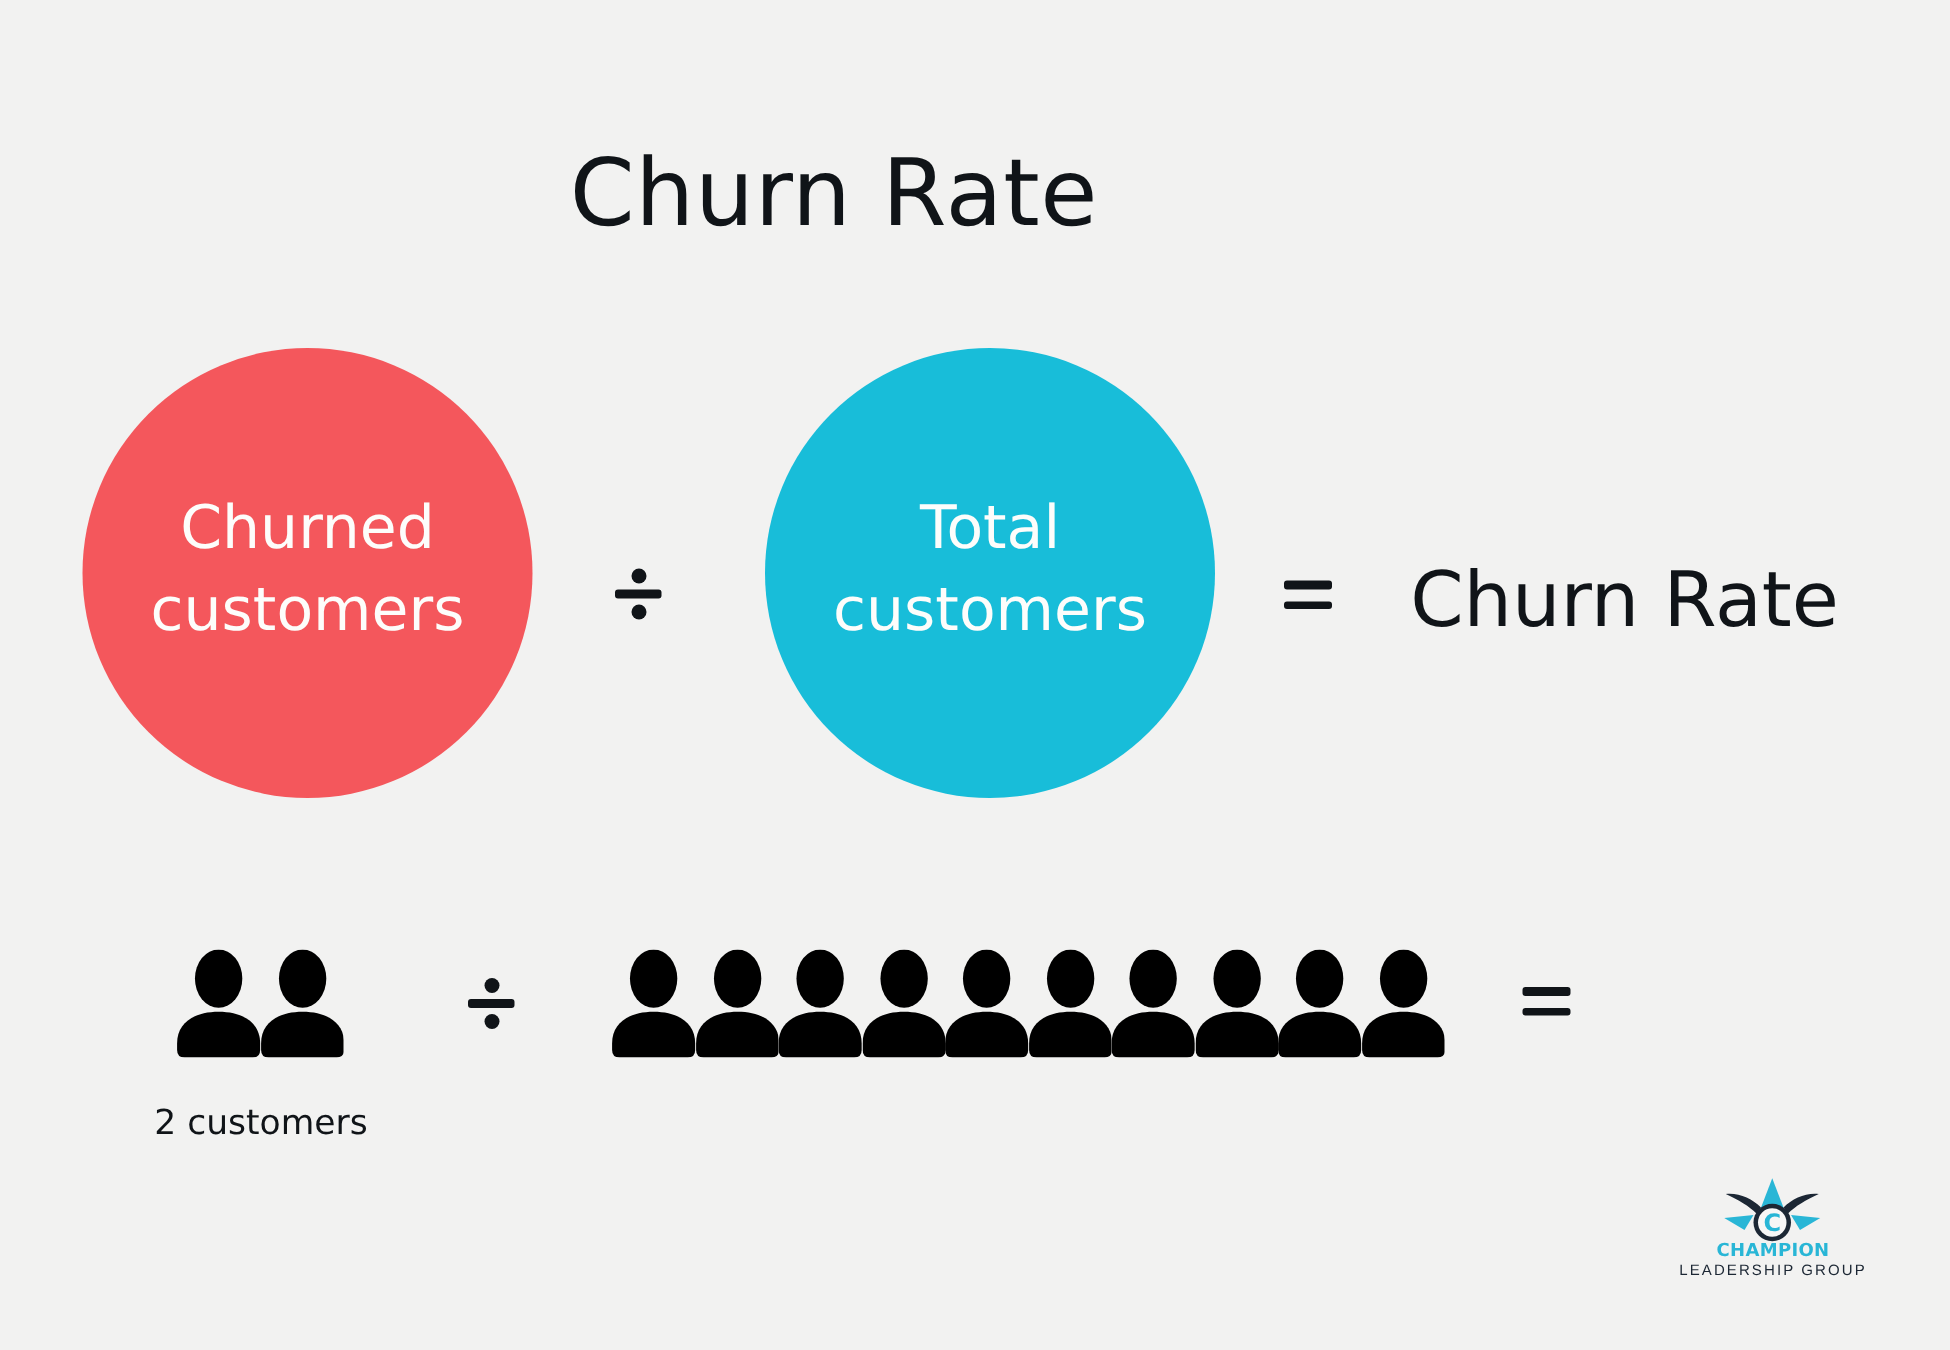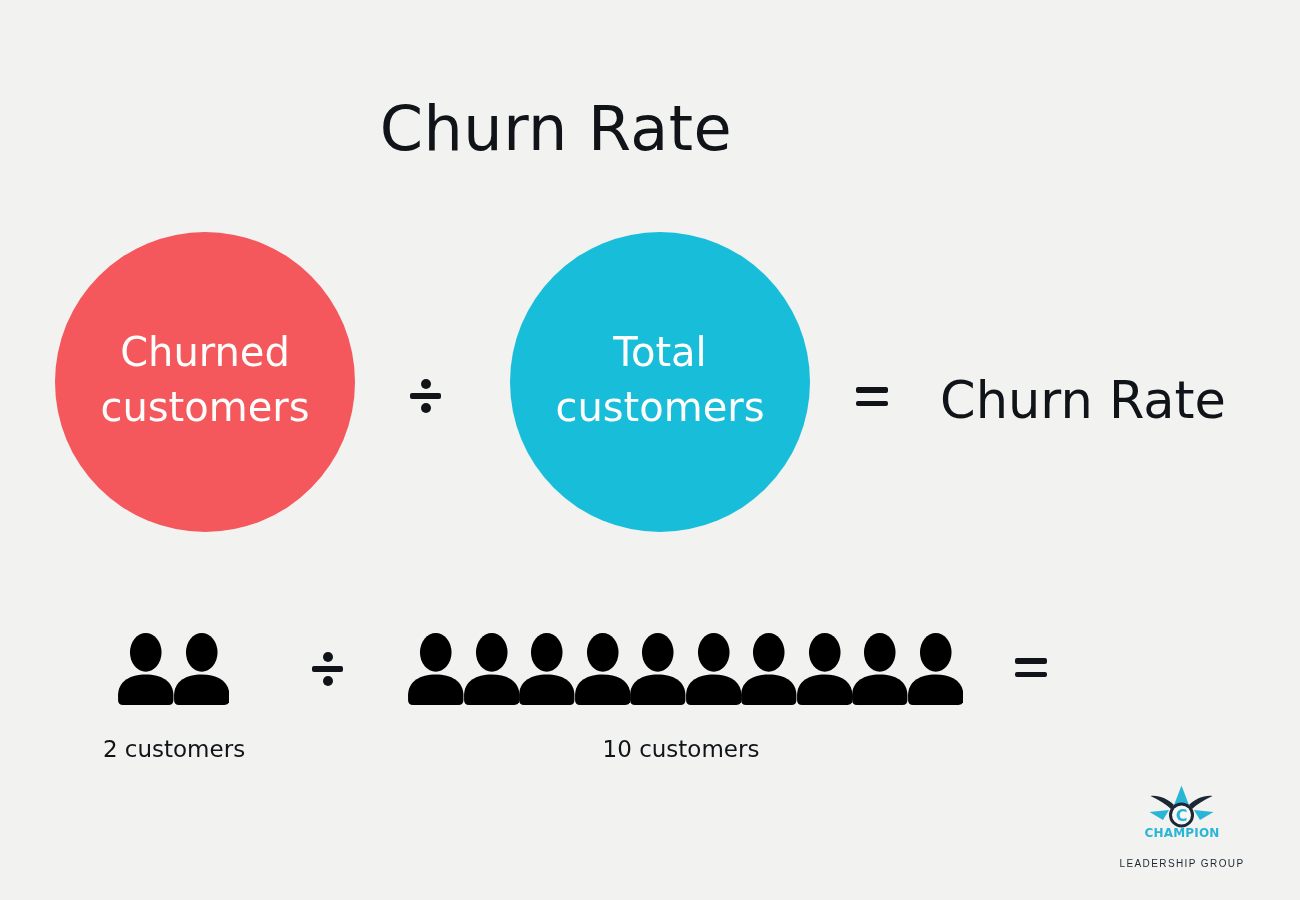--- a/index.html
+++ b/index.html
@@ -31,21 +31,21 @@
   .group-10 { left:408px; top:633px; }
   .person { width:55.5px; height:72px; fill:#000; }
   .result-value { position:absolute; left:1056px; top:643px; width:200px; text-align:center;
                   font-size:48px; color:var(--text,#101418); }
   .caption { position:absolute; font-size:23px; color:var(--text,#101418); text-align:center; width:240px; }
   .caption-1 { left:54px; top:736px; }
   .caption-2 { left:561px; top:736px; }
   .logo { position:absolute; left:1107px; top:783px; width:150px; text-align:center; }
   .logo-mark { width:69px; height:45px; margin:0 auto; display:block; }
   .logo-brand { font-size:12px; font-weight:bold; color:var(--logo-accent,#29b6d6); letter-spacing:0.2px; margin-top:-2px; }
-  .logo-tagline { font-family:"Liberation Sans", sans-serif; font-size:10px; color:var(--logo-dark,#1c2734); letter-spacing:1.4px; margin-top:18px; }
+  .logo-tagline { font-family:"Liberation Sans", sans-serif; font-size:10px; color:var(--logo-dark,#1c2734); letter-spacing:1.4px; margin-top:2px; }
   .sr { position:absolute; width:1px; height:1px; overflow:hidden; opacity:0; }
 </style>
 </head>
 <body>
 
 <div class="page">
 
   <div class="title">Churn Rate</div>
 
   <div class="circle circle-red">
@@ -135,21 +135,20 @@
     </div>
 
   <div class="equals equals-2">
     <span class="bar"></span>
     <span class="bar"></span>
     <span class="sr">=</span>
   </div>
 
 
   <div class="caption caption-1">2 customers</div>
-  <div class="caption caption-2">10 customers</div>
 
   <div class="logo">
     <svg class="logo-mark" viewBox="0 0 138 90" xmlns="http://www.w3.org/2000/svg">
       <polygon points="3,58 42,54 30,74" fill="#29b6d6"></polygon>
       <polygon points="131,58 92,54 104,74" fill="#29b6d6"></polygon>
       <path d="M5,26 C22,24 40,32 52,44 L46,52 C36,42 22,34 5,26 Z" fill="#1c2734"></path>
       <path d="M129,26 C112,24 94,32 82,44 L88,52 C98,42 112,34 129,26 Z" fill="#1c2734"></path>
       <polygon points="67,5 49,52 85,52" fill="#29b6d6"></polygon>
       <circle cx="67" cy="64" r="25" fill="#1c2734"></circle>
       <circle cx="67" cy="64" r="19" fill="#f7f7f6"></circle>

